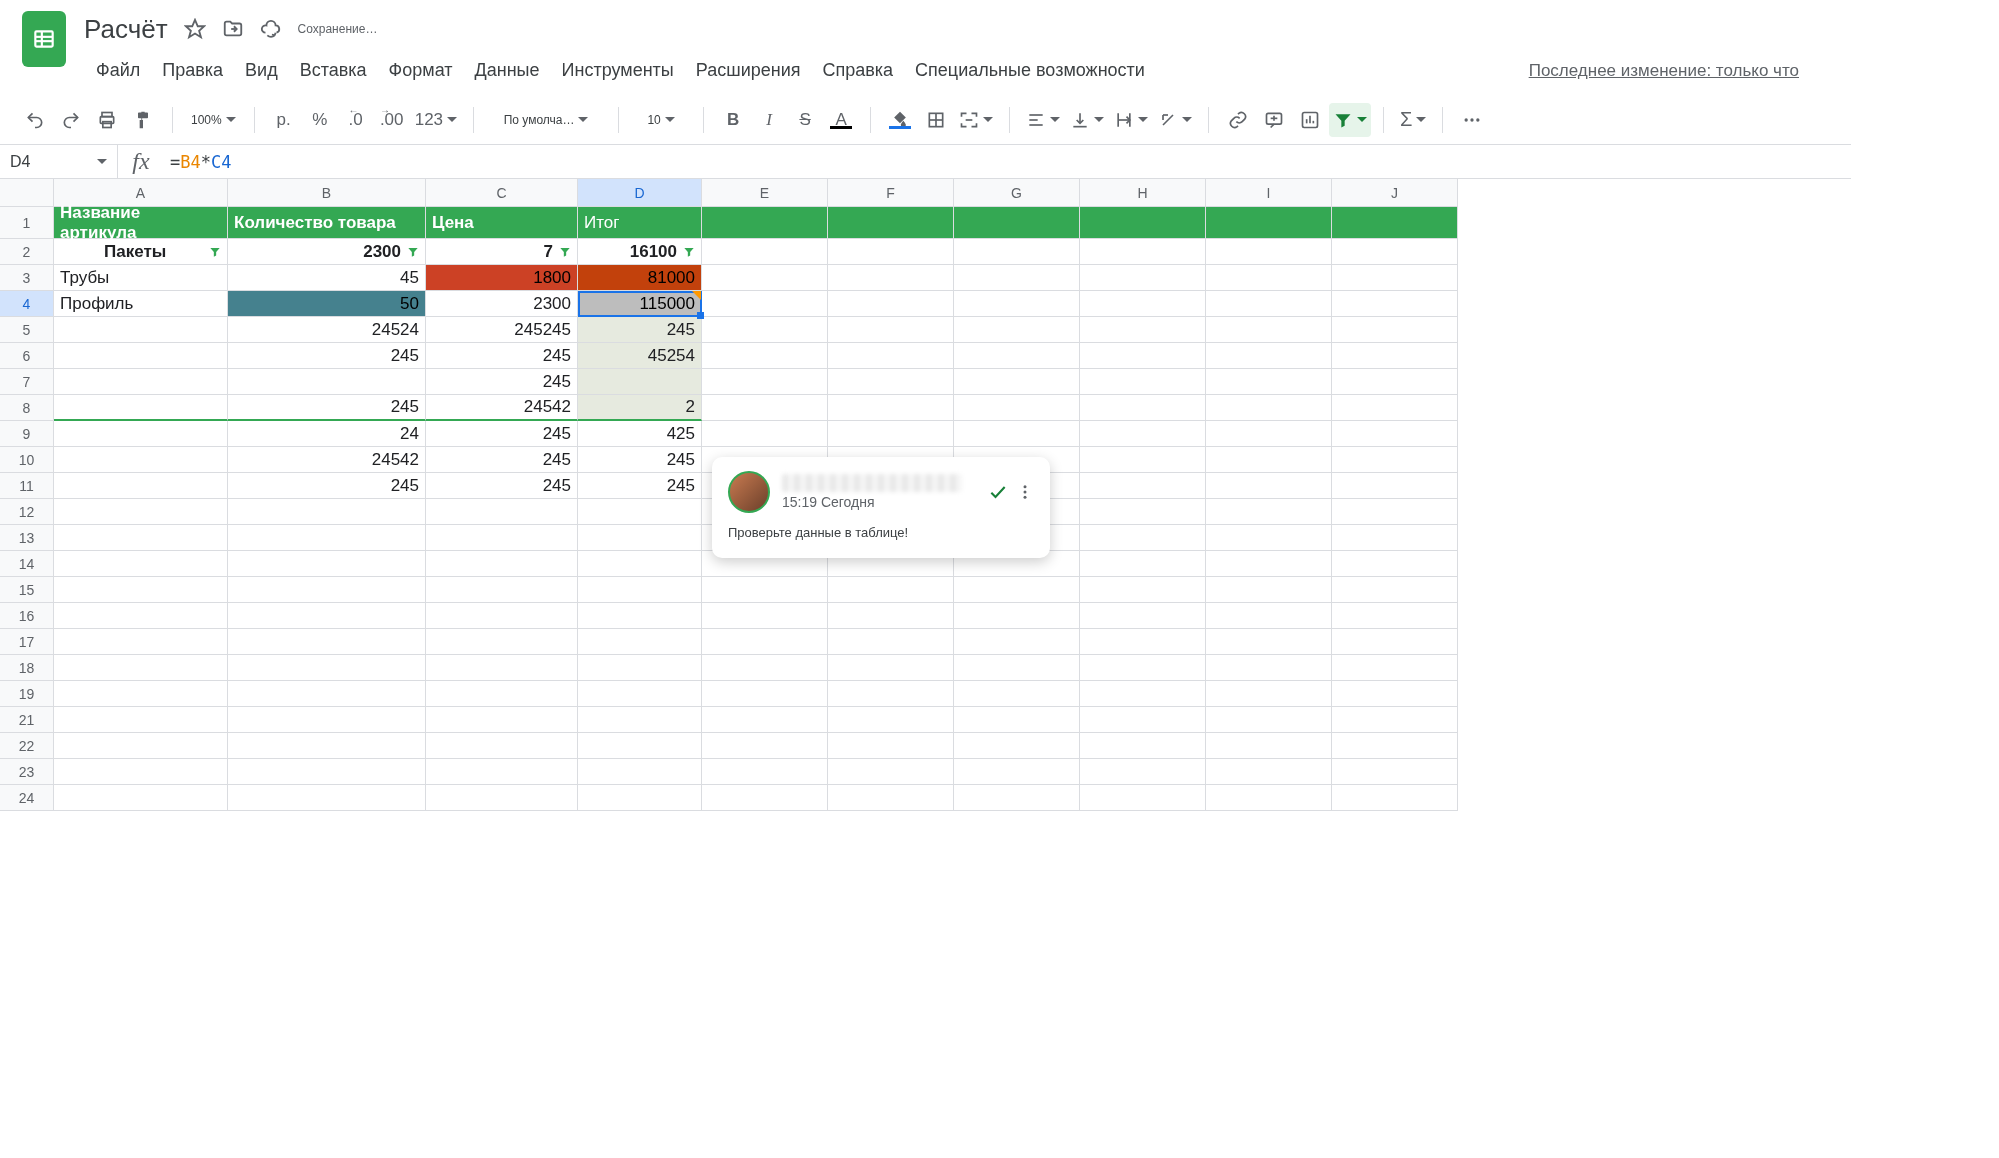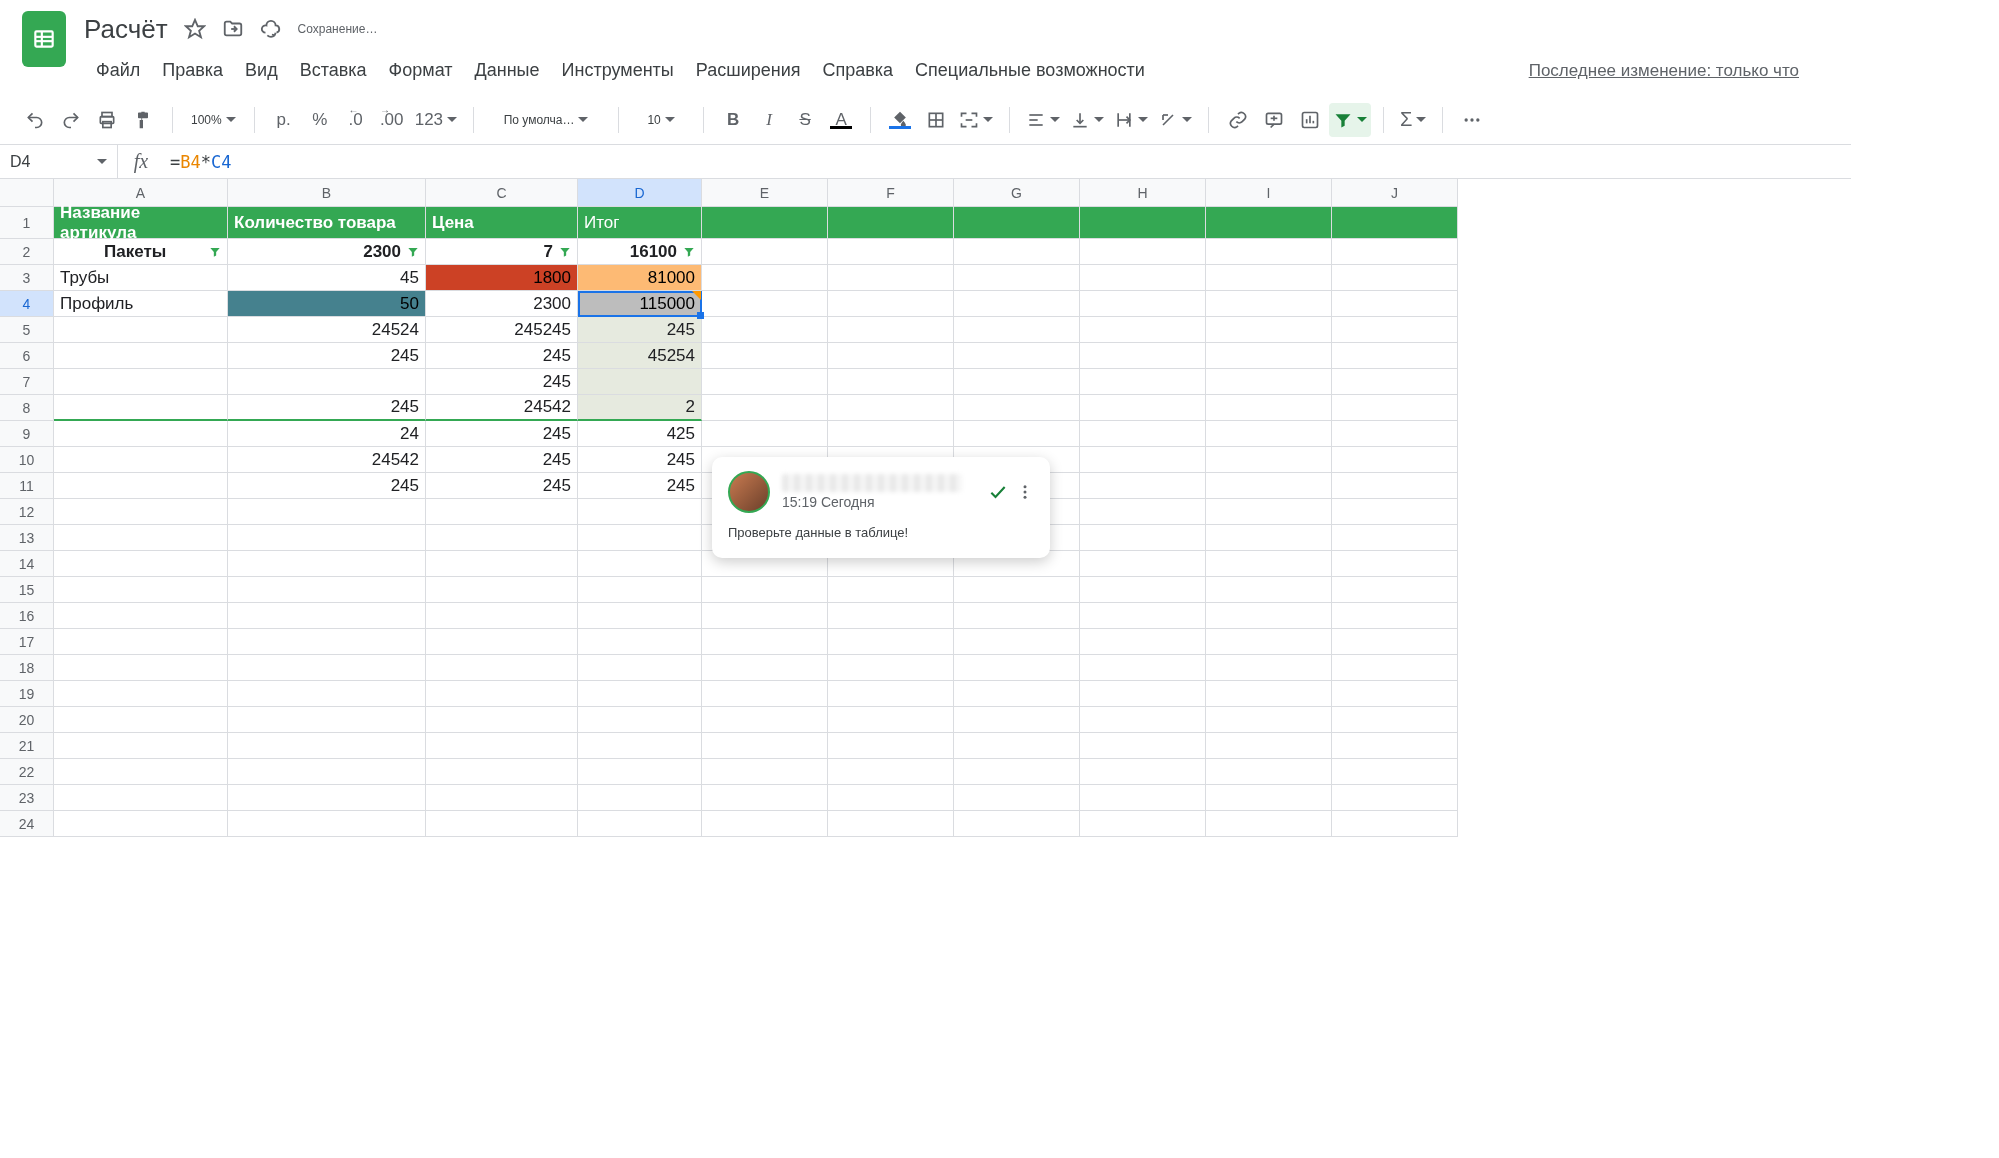--- a/index.html
+++ b/index.html
@@ -33,21 +33,21 @@
     .textcolor-underline { width: 22px; height: 3px; background: #000; margin-top: -4px; }
     .fillcolor-underline { width: 22px; height: 3px; background: #1a73e8; margin-top: -4px; }
 
     
     .colorstack { display:flex; flex-direction:column; align-items:center; justify-content:center; }
 
     
     .formularow { display: flex; align-items: stretch; height: 34px; border-bottom: 1px solid #dadce0; }
     .namebox { width: 118px; border-right: 1px solid #dadce0; display: flex; align-items: center; padding: 0 10px; font-size: 16px; color: #3c4043; justify-content: space-between; cursor:text; }
     .namebox .dd svg { width: 10px; height: 10px; color:#5f6368; }
-    .fx { width: 46px; display: flex; align-items: center; justify-content: center; color: #5f6368; font-style: italic; font-family: "Times New Roman", serif; font-size: 20px; }
+    .fx { width: 46px; display: flex; align-items: center; justify-content: center; color: #5f6368; font-style: italic; font-family: "Times New Roman", serif; font-size: 24px; }
     .formula { flex: 1; display: flex; align-items: center; padding-left: 6px; font-size: 17px; font-family: Consolas, monospace; cursor:text; }
     .formula .eq{ color:#3c4043; }
     .formula .ref1{ color:#ea8600; }
     .formula .op{ color:#3c4043; }
     .formula .ref2{ color:#1967d2; }
 
     
     .grid { display: block; }
     .colheaders { display: flex; }
     .corner { width: 54px; height: 28px; border-right: 1px solid #dadce0; border-bottom: 1px solid #dadce0; background: #f8f9fa; }
@@ -70,21 +70,21 @@
     .cE, .cF, .cG, .cH, .cI, .cJ { width: 126px; }
 
     
     .hdr { background: #34a853; color: #fff; font-weight: bold; }
 
     
     .row2b .textcell { font-weight: bold; margin-left: 44px; }
 
     
     .bg-red { background: #cc4125; color: #000; }
-    .bg-blue { background: #fdba74; color: #000; }
+    .bg-blue { background: #c2410c; color: #000; }
     .bg-teal { background: #45818e; color: #000; }
     .bg-gray { background: #bdbdbd; color: #000; }
     .bg-seld { background: #e6eadf; }
 
     
     .filter-ic { position:absolute; right:4px; top:50%; transform:translateY(-50%); width:16px; height:16px; color:#34a853; display:flex; align-items:center; justify-content:center; }
     .filter-ic svg{ width:14px; height:14px; }
 
     
     .row-active .cell.cD { outline: 2px solid #1a73e8; outline-offset: -2px; z-index:2; }
@@ -735,33 +735,20 @@
           <div class="cell cC"></div>
           <div class="cell cD"></div>
           <div class="cell cE"></div>
           <div class="cell cF"></div>
           <div class="cell cG"></div>
           <div class="cell cH"></div>
           <div class="cell cI"></div>
           <div class="cell cJ"></div>
         </div>
       <div class="row">
-          <div class="rh" style="height:26px;">20</div>
-          <div class="cell cA"></div>
-          <div class="cell cB"></div>
-          <div class="cell cC"></div>
-          <div class="cell cD"></div>
-          <div class="cell cE"></div>
-          <div class="cell cF"></div>
-          <div class="cell cG"></div>
-          <div class="cell cH"></div>
-          <div class="cell cI"></div>
-          <div class="cell cJ"></div>
-        </div>
-      <div class="row">
           <div class="rh" style="height:26px;">21</div>
           <div class="cell cA"></div>
           <div class="cell cB"></div>
           <div class="cell cC"></div>
           <div class="cell cD"></div>
           <div class="cell cE"></div>
           <div class="cell cF"></div>
           <div class="cell cG"></div>
           <div class="cell cH"></div>
           <div class="cell cI"></div>

